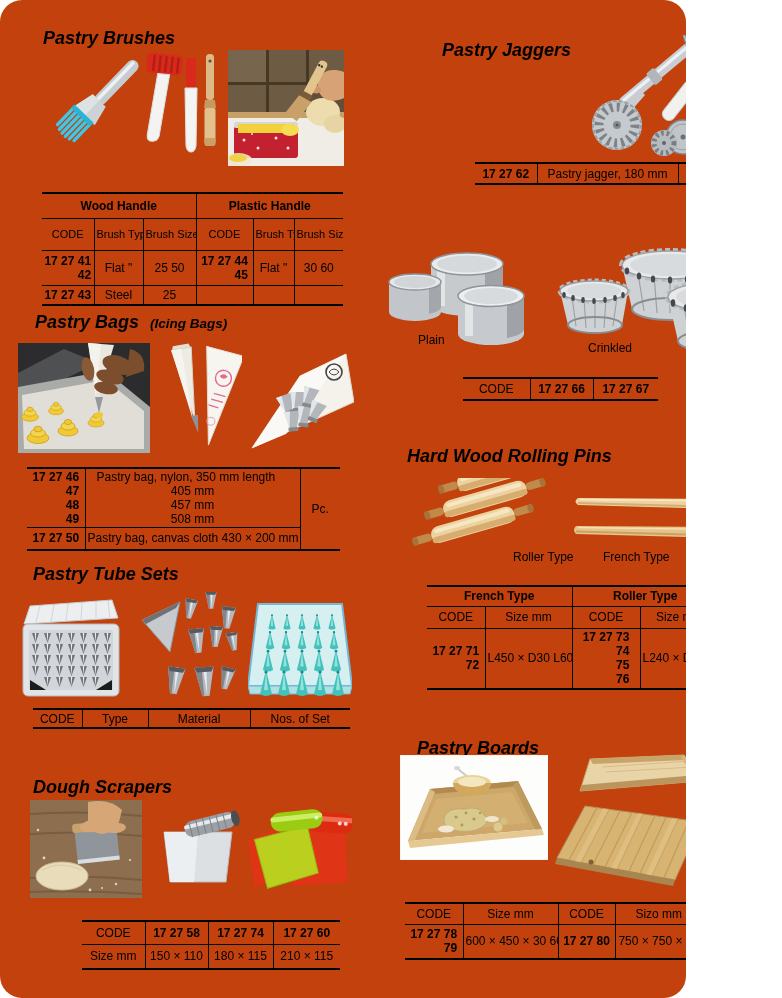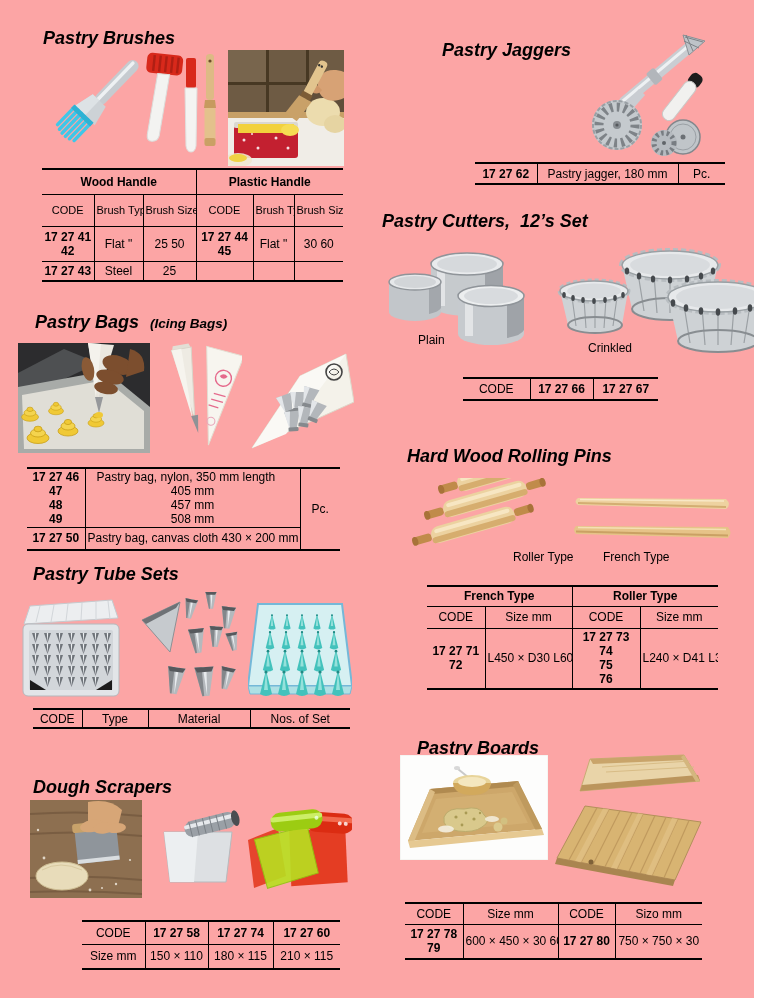--- a/index.html
+++ b/index.html
@@ -1,34 +1,34 @@
 <!DOCTYPE html>
 <html><head>
 <meta charset="utf-8">
 <style>
   html,body{margin:0;padding:0;background:#fff;}
-  .page{position:relative;width:754px;height:998px;background:#fca5a5;
-        font-family:"Liberation Sans",sans-serif;color:#000;overflow:hidden;}
+  .page{position:relative;width:686px;height:998px;background:#c2410c;
+        font-family:"Liberation Sans",sans-serif;color:#000;overflow:hidden;border-radius:22px;}
   .t-main{position:absolute;font-style:italic;font-weight:bold;font-size:18px;white-space:pre;}
   .t-sub{position:absolute;font-style:italic;font-weight:bold;font-size:13.5px;white-space:pre;}
   .cap{position:absolute;font-size:12px;}
   .photo{position:absolute;}
   table.cat{position:absolute;border-collapse:collapse;table-layout:fixed;
             font-size:12px;line-height:14px;text-align:center;
             border-top:2px solid #000;border-bottom:2px solid #000;}
   .cat td{border:1.5px solid #000;padding:1px 2px;vertical-align:middle;white-space:nowrap;overflow:hidden;}
   .cat td:first-child{border-left:0;}
   .cat td:last-child{border-right:0;}
   .cat tr:first-child td{border-top:2px solid #000;}
   .cat tr:last-child td{border-bottom:2px solid #000;}
   .gh{font-weight:bold;}
   .ch{font-size:11px;line-height:12.5px;}
   .code{font-weight:bold;}
   .pre{white-space:pre;}
-  .stack{display:inline-block;text-align:center;white-space:pre;}
+  .stack{display:inline-block;text-align:right;white-space:pre;}
   .top{vertical-align:top;padding-top:2px;}
   .lft{text-align:left;padding-left:9px;}
 </style>
 </head>
 <body>
 
 <div class="page">
 
   <div class="t-main" style="left:43px;top:28px">Pastry Brushes</div>
 
@@ -105,21 +105,21 @@
           <circle cx="30" cy="98" r="1.5"></circle>
           <circle cx="48" cy="88" r="1.5"></circle>
           <circle cx="60" cy="98" r="1.5"></circle>
           <circle cx="24" cy="84" r="1"></circle>
         </g>
       <ellipse cx="10" cy="110" rx="14" ry="7" fill="#efe7cf" opacity=".9"></ellipse>
       <ellipse cx="10" cy="108" rx="9" ry="4" fill="#f0d344"></ellipse>
     </svg>
   </div>
 
-  <table class="cat" style="left:42px;top:168px;width:301px">
+  <table class="cat" style="left:42px;top:192px;width:301px">
     <colgroup>
         <col style="width:52px">
         <col style="width:49px">
         <col style="width:53px">
         <col style="width:57px">
         <col style="width:41px">
         <col style="width:49px">
       </colgroup>
     <tbody>
         <tr style="height:25px" class="gh">
@@ -551,21 +551,20 @@
       </colgroup>
     <tbody>
         <tr style="height:21px">
       <td class="code">17 27 62</td>
       <td>Pastry jagger, 180 mm</td>
       <td>Pc.</td>
     </tr>
   </tbody>
     </table>
 
-  <div class="t-main" style="left:382px;top:211px">Pastry Cutters,  12’s Set</div>
 
   <div class="photo" style="left:385px;top:240px">
     <svg width="160" height="112" viewBox="0 0 160 112">
       <path d="M46 24 L46 64 A36 12 0 0 0 118 64 L118 24 Z" fill="#c6cacd"></path>
       <path d="M100 26 L100 66 A36 12 0 0 0 118 60 L118 26 Z" fill="#8e9398" opacity=".7"></path>
       <rect x="52" y="26" width="8" height="40" fill="#e8eaec" opacity=".8"></rect>
       <ellipse cx="82" cy="24" rx="36" ry="11" fill="#e9ebed" stroke="#8f9499" stroke-width="1.5"></ellipse>
       <ellipse cx="82" cy="24" rx="30" ry="8.5" fill="#d6d9dc"></ellipse>
       <path d="M4 42 L4 72 A26 9 0 0 0 56 72 L56 42 Z" fill="#c2c6ca"></path>
       <path d="M44 44 L44 74 A26 9 0 0 0 56 68 L56 44 Z" fill="#8e9398" opacity=".6"></path>

